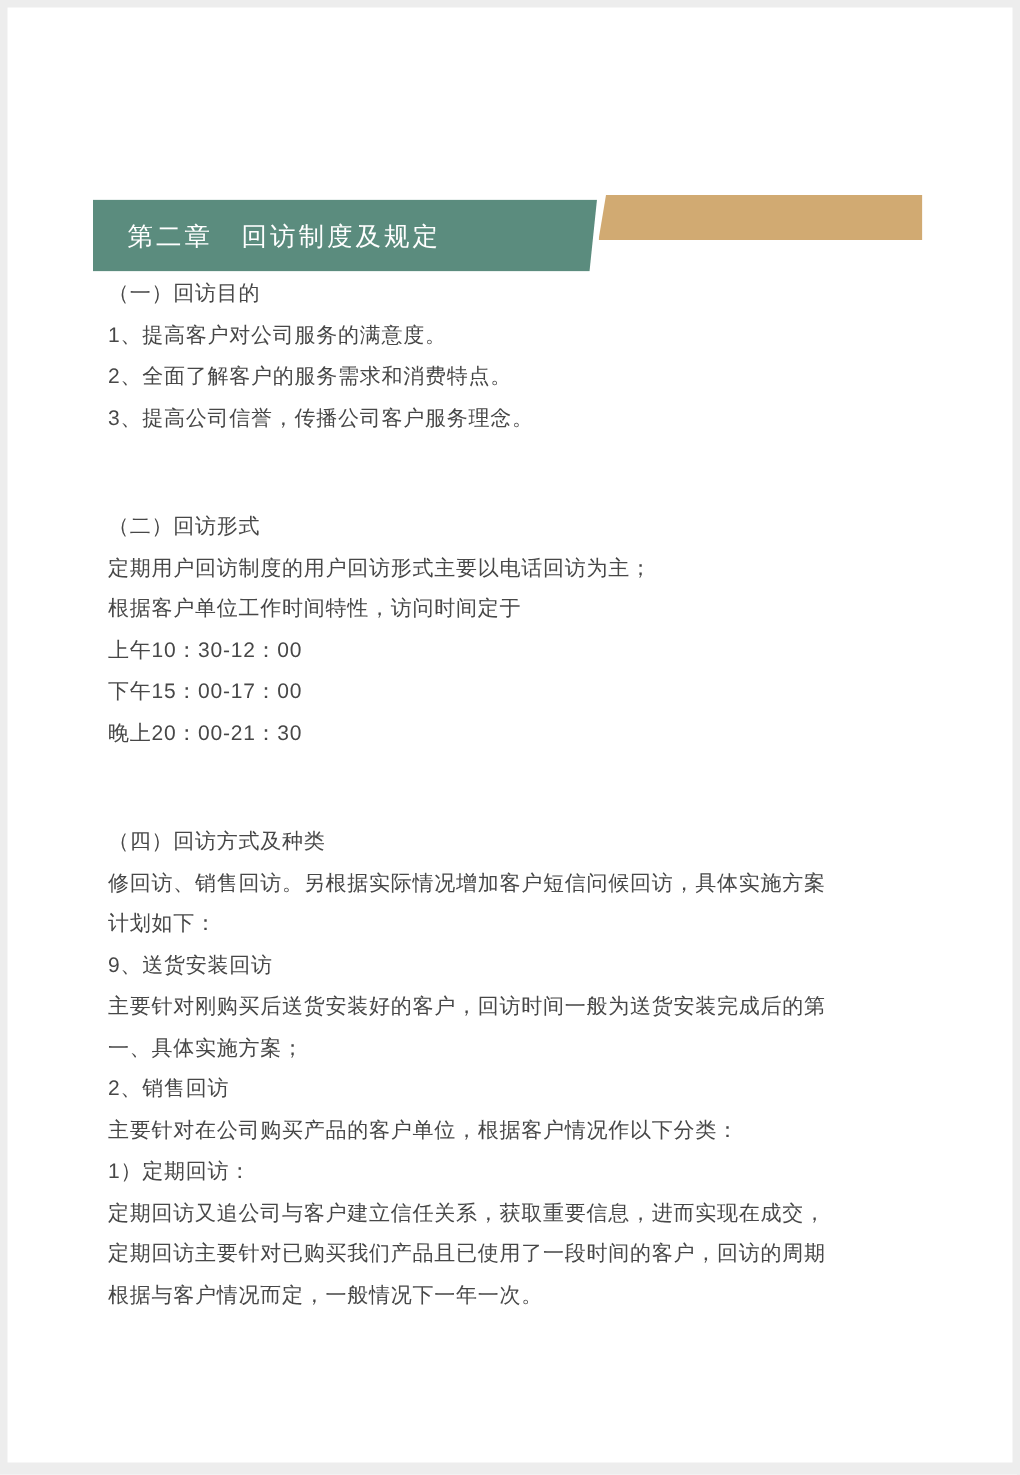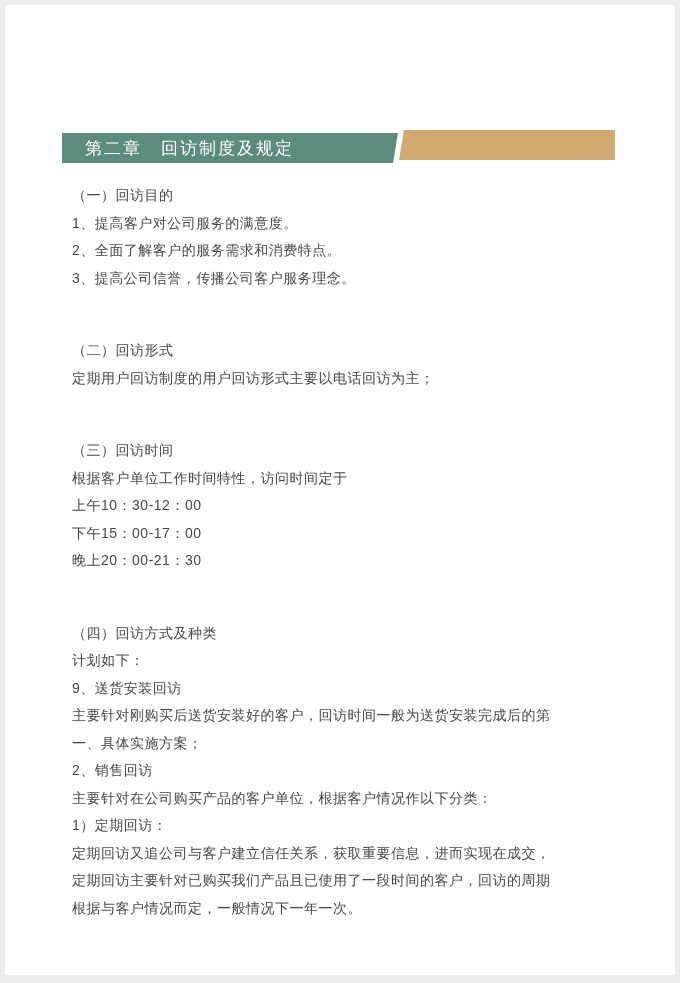--- a/index.html
+++ b/index.html
@@ -24,21 +24,21 @@
     left: 0;
     top: 125px;
     width: 100%;
     height: 33px;
   }
   .banner-green {
     position: absolute;
     left: 57px;
     top: 3px;
     width: 336px;
-    height: 30px;
+    height: 48px;
     clip-path: polygon(0 0, 100% 0, calc(100% - 5px) 100%, 0 100%);
     display: flex;
     align-items: center;
   }
   .banner-green .title {
     color: #ffffff;
     font-size: 17px;
     letter-spacing: 2px;
     padding-left: 23px;
     white-space: nowrap;
@@ -79,26 +79,26 @@
     </div>
     <div class="banner-tan" style="background: rgb(209, 170, 114);"></div>
   </div>
   <div class="content" id="content">
       <div class="line heading">（一）回访目的</div>
       <div class="line">1、提高客户对公司服务的满意度。</div>
       <div class="line">2、全面了解客户的服务需求和消费特点。</div>
       <div class="line">3、提高公司信誉，传播公司客户服务理念。</div>
       <div class="line heading gap-before">（二）回访形式</div>
       <div class="line">定期用户回访制度的用户回访形式主要以电话回访为主；</div>
-      <div class="line heading gap-before">（三）回访时间</div>
       <div class="line">根据客户单位工作时间特性，访问时间定于</div>
       <div class="line">上午10：30-12：00</div>
       <div class="line">下午15：00-17：00</div>
       <div class="line">晚上20：00-21：30</div>
       <div class="line heading gap-before">（四）回访方式及种类</div>
+      <div class="line">修回访、销售回访。另根据实际情况增加客户短信问候回访，具体实施方案</div>
       <div class="line">计划如下：</div>
       <div class="line">9、送货安装回访</div>
       <div class="line">主要针对刚购买后送货安装好的客户，回访时间一般为送货安装完成后的第</div>
       <div class="line">一、具体实施方案；</div>
       <div class="line">2、销售回访</div>
       <div class="line">主要针对在公司购买产品的客户单位，根据客户情况作以下分类：</div>
       <div class="line">1）定期回访：</div>
       <div class="line">定期回访又追公司与客户建立信任关系，获取重要信息，进而实现在成交，</div>
       <div class="line">定期回访主要针对已购买我们产品且已使用了一段时间的客户，回访的周期</div>
       <div class="line">根据与客户情况而定，一般情况下一年一次。</div>

